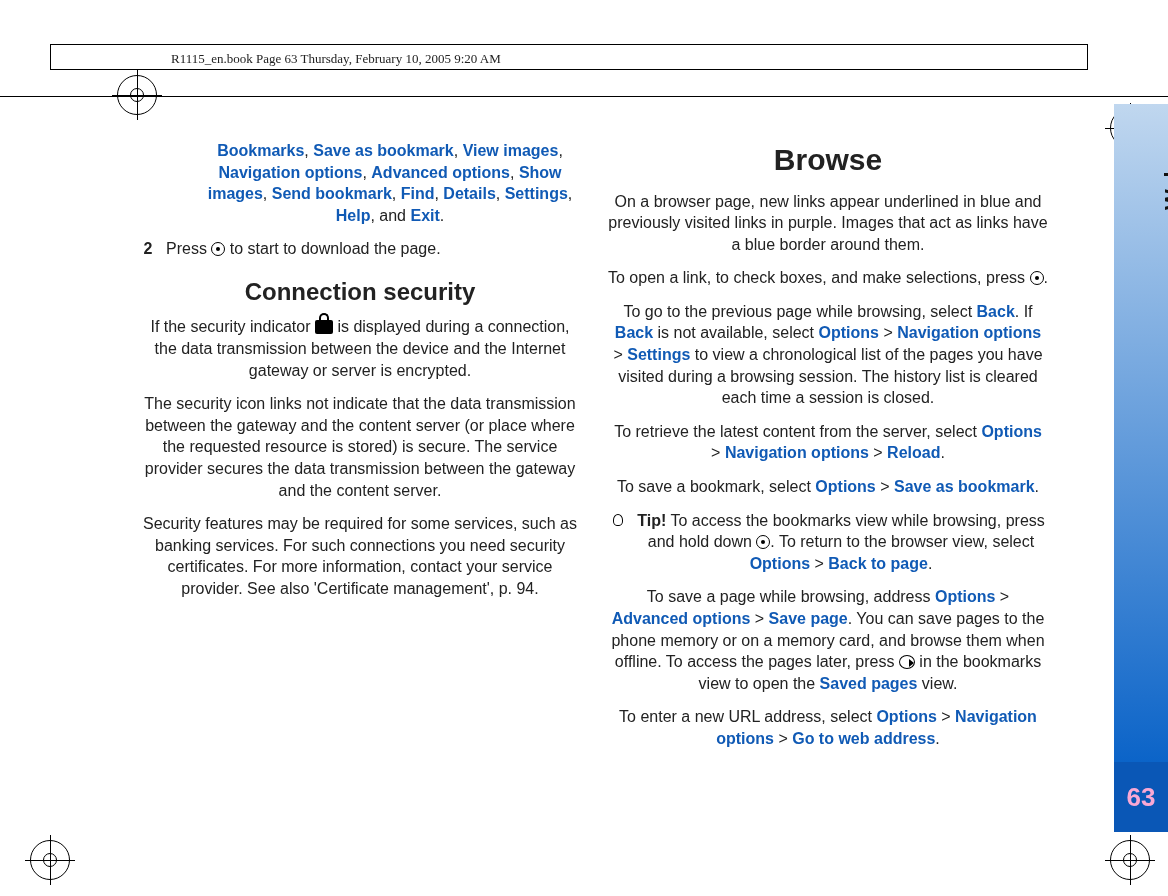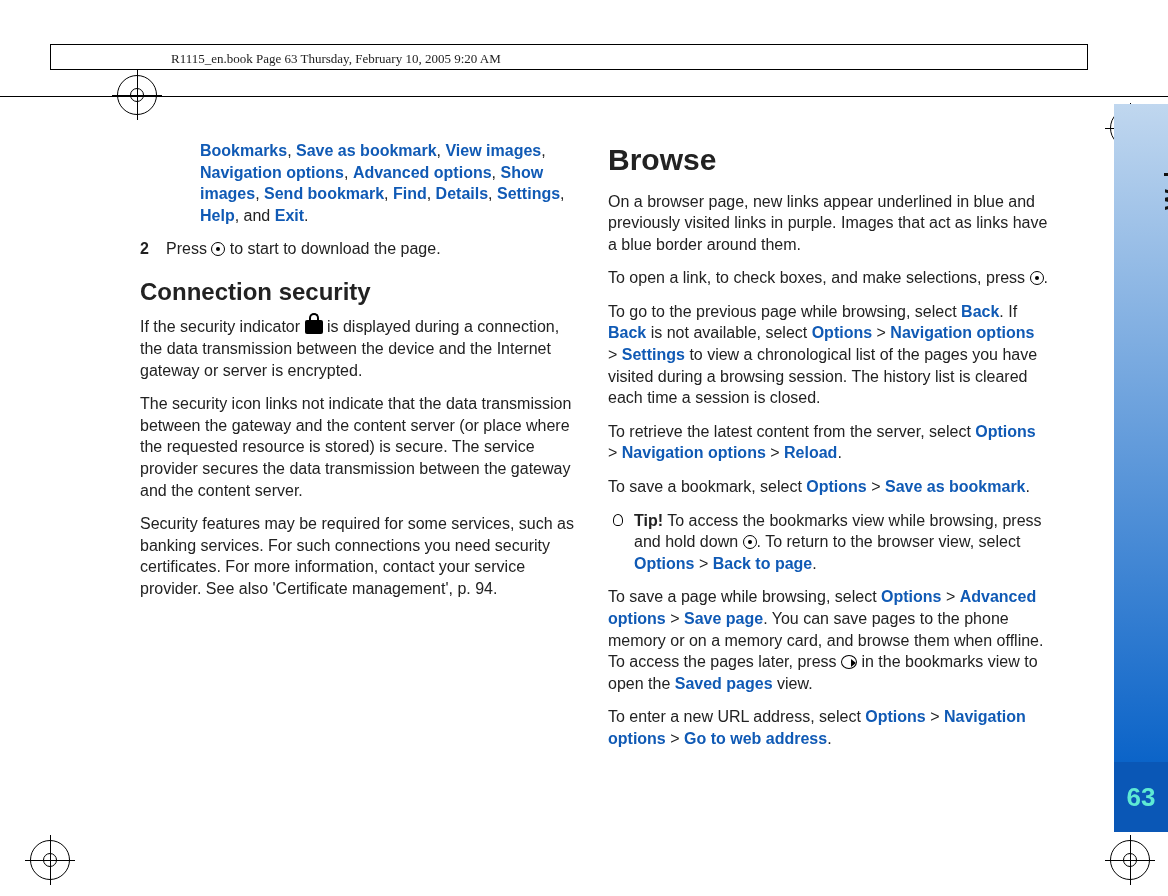--- a/index.html
+++ b/index.html
@@ -27,21 +27,21 @@
     font-size:13px;
   }
   .header-reg-left { position:absolute; top:30px; left:66px; width:40px; height:40px; }
   .crop-line-top { position:absolute; top:96px; left:0; right:0; height:1px; background:#000; }
   .content {
     position:absolute;
     top:140px; left:140px; right:120px; bottom:50px;
     display:flex;
     gap:28px;
   }
-  .col { flex:1; font-size:16px; line-height:1.35; }
+  .col { flex:1; font-size:16px; line-height:1.35;text-align:center; }
   .blue { color:#105ab5; font-weight:600; }
   h2.section { font-size:24px; margin:16px 0 8px 0; font-weight:700; }
   h1.browse { font-size:30px; margin:0 0 10px 0; font-weight:700; }
   .step { display:flex; gap:10px; margin:6px 0; }
   .step .num { font-weight:700; width:16px; }
   p { margin: 0 0 12px 0; }
   .icon-dot {
     display:inline-block; width:14px; height:14px;
     border:1.5px solid #000; border-radius:50%;
     vertical-align:-2px; position:relative;
@@ -68,21 +68,21 @@
   }
   .right-tab .top { position:absolute; top:104px; bottom:130px; right:0; width:54px;
     background: linear-gradient(#c0d7ef,#0a63c8); }
   .right-tab .label {
     position:absolute; right:8px; top:170px; width:40px;
     transform: rotate(-90deg); transform-origin: right top;
     font-size:22px; font-weight:700; color:#111;
   }
   .right-tab .bottom {
     position:absolute; bottom:64px; right:0; width:54px; height:70px;
-    background:#0a57b6; color:#5eead4; display:flex; align-items:center; justify-content:center;
+    background:#0a57b6; color:#f9a8d4; display:flex; align-items:center; justify-content:center;
     font-size:26px; font-weight:700;
   }
 </style>
 </head>
 <body>
 
 <div class="header-box">
   <div class="reg header-reg-left">
     <div class="cross-h"></div>
       <div class="cross-v"></div>
@@ -177,21 +177,21 @@
       <span class="icon-tip"></span>
       <div class="tip-body">
         <strong>Tip!</strong><span> To access the bookmarks view while browsing, press and hold down </span>
         <span class="icon-dot"></span><span>. To return to the browser view, select </span>
         <span class="blue">Options</span> &gt;
         <span class="blue">Back to page</span><span>.</span>
       </div>
     </div>
 
     <p>
-      <span>To save a page while browsing, select </span>
+      <span>To save a page while browsing, address </span>
       <span class="blue">Options</span> &gt;
       <span class="blue">Advanced options</span> &gt;
       <span class="blue">Save page</span><span>. You can save pages to the phone memory or on a memory card, and browse them when offline. To access the pages later, press </span>
       <span class="icon-right"></span><span> in the bookmarks view to open the </span>
       <span class="blue">Saved pages</span><span> view.</span>
     </p>
 
     <p>
       <span>To enter a new URL address, select </span>
       <span class="blue">Options</span> &gt;

